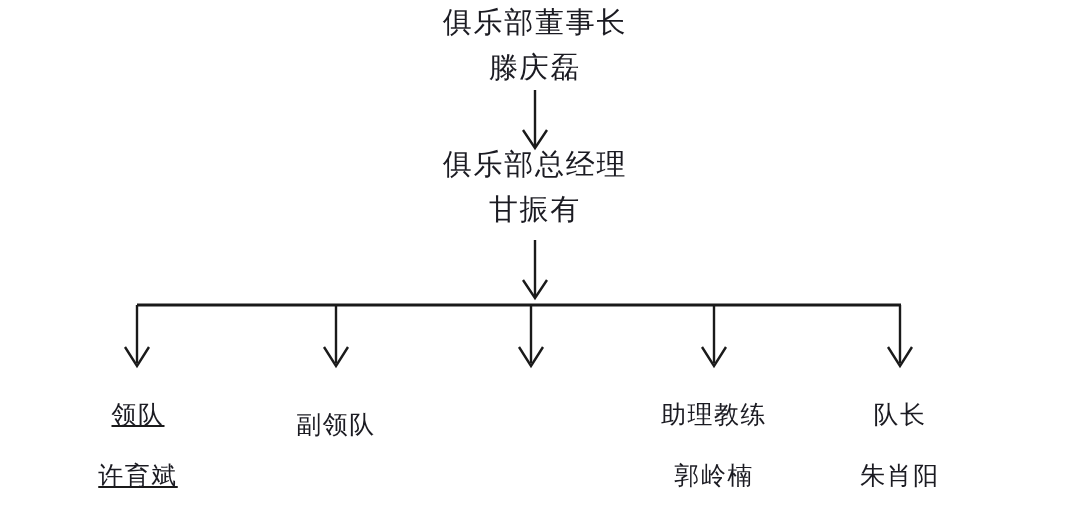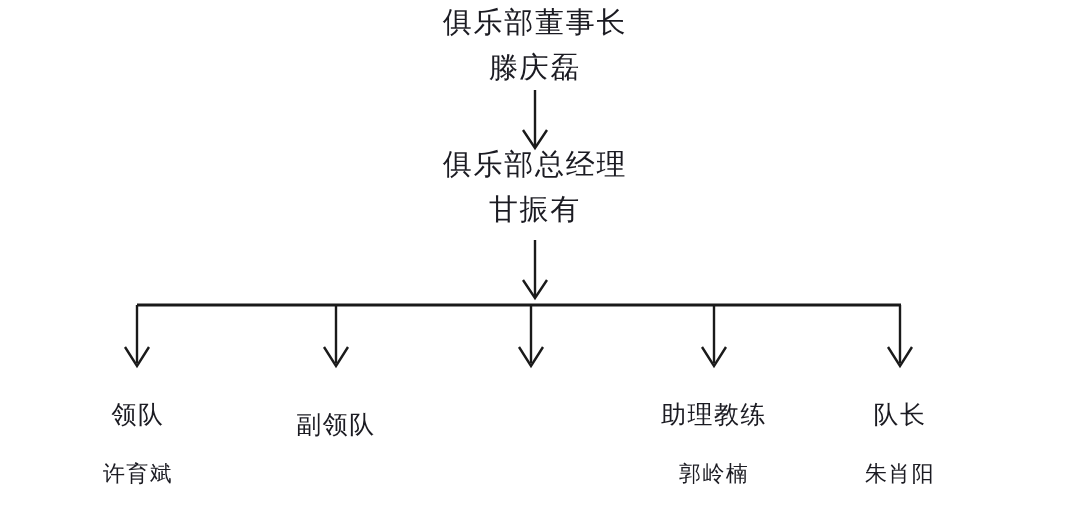--- a/index.html
+++ b/index.html
@@ -48,24 +48,24 @@
   }
   .node-top .role { margin-bottom: 16px; }
   .node-top .person { font-size: 29px; }
 
   
   .node-leaf {
     width: 200px;
     font-size: 25px;
   }
   .node-leaf .role { margin-bottom: 16px; }
-  .node-leaf .person { font-size: 22px; margin-top: 36px; }
+  .node-leaf .person { font-size: 25px; margin-top: 36px; }
 
   
-  #leaf-0 { left: 38px;  top: 402px; }
+  #leaf-0 { left: 38px;  top: 402px; text-decoration: underline; }
   #leaf-1 { left: 236px; top: 412px; }
   #leaf-2 { left: 431px; top: 402px; }
   #leaf-3 { left: 614px; top: 402px; }
   #leaf-4 { left: 800px; top: 402px; }
 
   #node-chairman { left: 335px; top: 8px; }
   #node-gm       { left: 335px; top: 150px; }
 </style>
 </head>
 <body>

